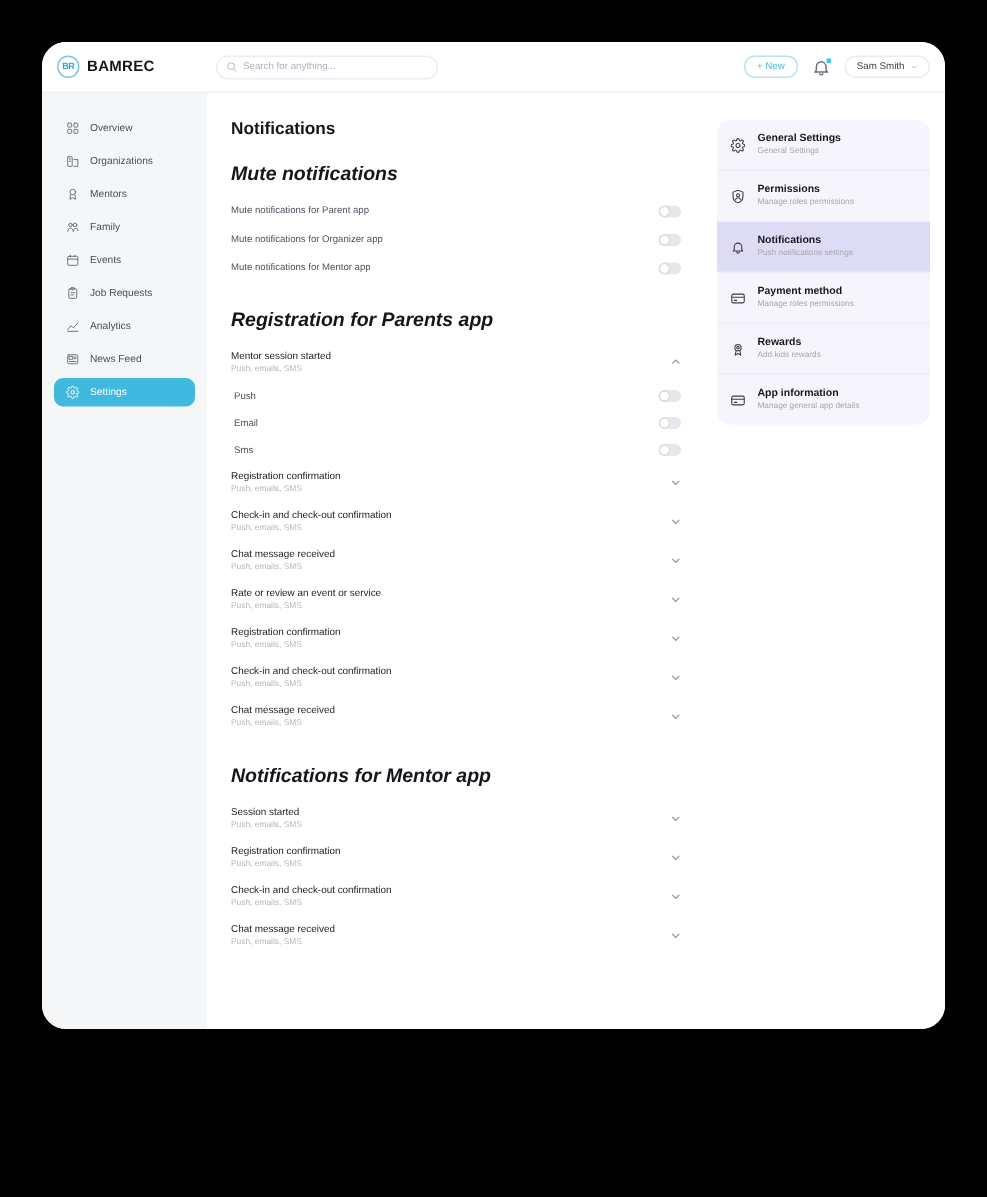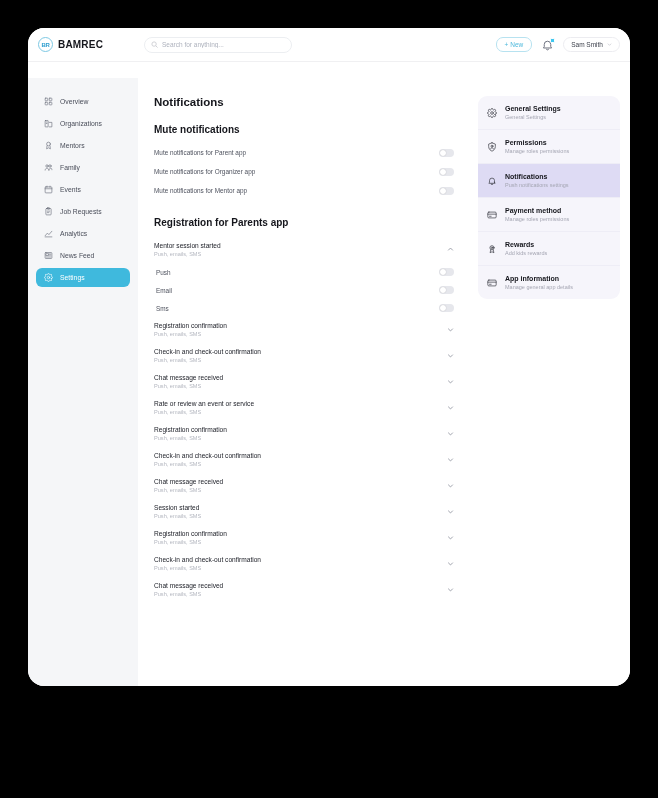--- a/index.html
+++ b/index.html
@@ -11,21 +11,20 @@
   }
   .app-card {
     position: absolute;
     left: 28px; top: 28px;
     width: 602px; height: 658px;
     background: #ffffff;
     border-radius: 16px;
     overflow: hidden;
     display: flex;
     flex-direction: column;
-    gap: 16px;
   }
 
   
   .topbar {
     height: 34px;
     flex: 0 0 34px;
     display: flex;
     align-items: center;
     background: #ffffff;
     border-bottom: 1px solid #f0f0f2;
@@ -109,21 +108,21 @@
   .nav-item.active .lbl { color: #ffffff; }
   .nav-item.active .ico { color: #ffffff; }
 
   .main {
     flex: 1;
     background: #ffffff;
     padding: 18px 18px 0 16px;
     overflow: hidden;
   }
   .page-title { font-size: 11.5px; font-weight: bold; color: #15161c; margin-bottom: 16px; }
-  .sec-title { font-size: 10px; font-weight: bold; color: #15161c; margin: 0 0 9px 0; }
+  .sec-title { font-size: 13px; font-weight: bold; color: #15161c; margin: 0 0 9px 0; font-style: italic; }
   .sec-title.gap { margin-top: 18px; }
 
   .mute-row {
     display: flex; align-items: center;
     height: 17px; margin-bottom: 2px;
   }
   .mute-row .txt { font-size: 6.4px; color: #4e525e; }
 
   .toggle {
     margin-left: auto;
@@ -415,20 +414,21 @@
             <div class="acc-row">
               <div class="acc-texts">
                 <span class="acc-title">Chat message received</span>
                 <span class="acc-sub">Push, emails, SMS</span>
               </div>
               <svg class="chev" viewBox="0 0 12 12" fill="none" stroke="currentColor" stroke-width="1.4">
                 <polyline points="2,4.5 6,8.5 10,4.5"></polyline>
               </svg>
             </div>
           </div>
+          <div class="sec-title gap">Notifications for Mentor app</div>
           <div>
             <div class="acc-row">
               <div class="acc-texts">
                 <span class="acc-title">Session started</span>
                 <span class="acc-sub">Push, emails, SMS</span>
               </div>
               <svg class="chev" viewBox="0 0 12 12" fill="none" stroke="currentColor" stroke-width="1.4">
                 <polyline points="2,4.5 6,8.5 10,4.5"></polyline>
               </svg>
             </div>

